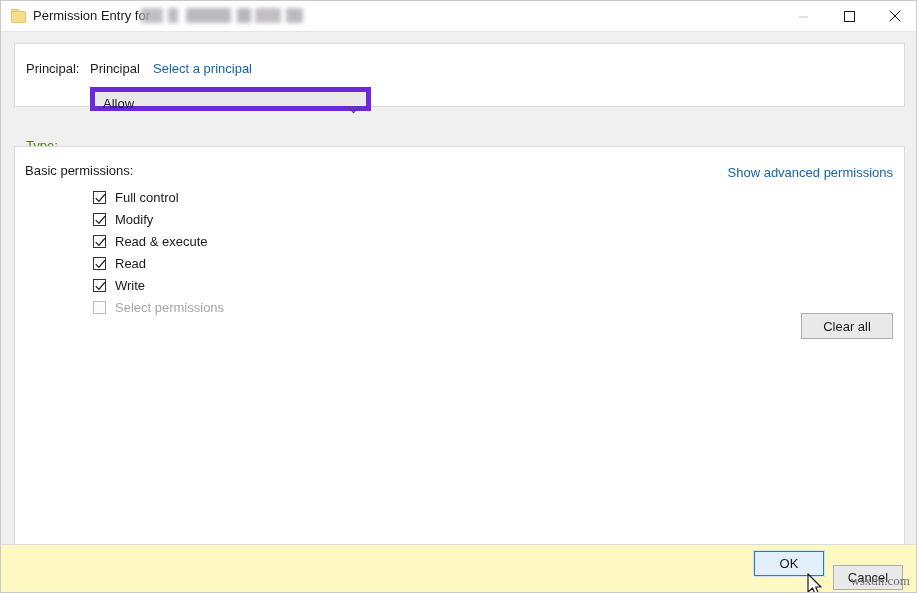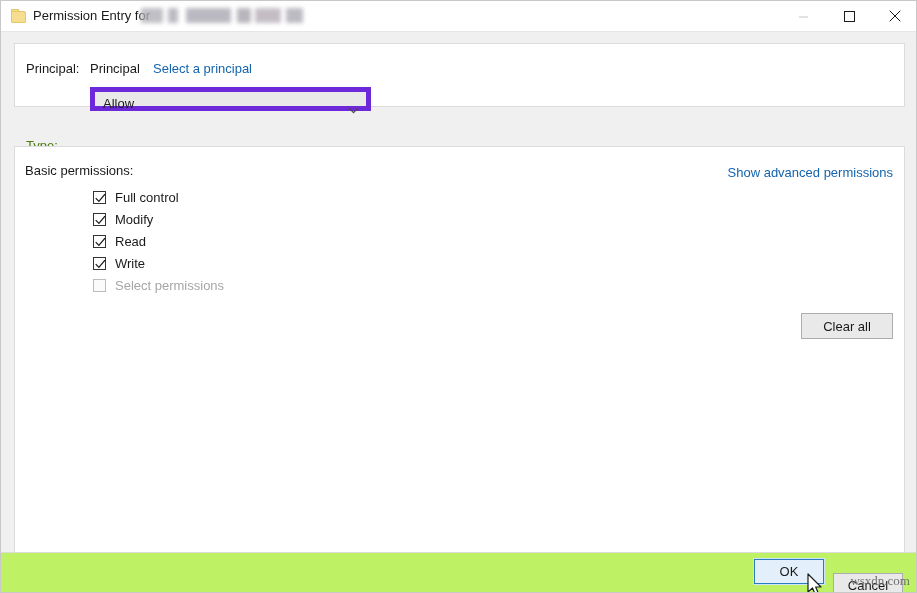--- a/index.html
+++ b/index.html
@@ -245,22 +245,22 @@
     position: absolute;
     left: 34px; top: -2px;
     width: 40px; height: 48px;
     opacity: 0.30;
   }
 
   
   #footer {
     position: absolute;
     left: 0; bottom: 0;
-    width: 917px; height: 40px;
-    background: #bef264;
+    width: 917px; height: 48px;
+    background: #fef9c3;
     border-top: 1px solid #dcdcdc;
     box-sizing: border-box;
   }
   #ok-button {
     position: absolute;
     right: 94px; top: 6px;
     width: 70px; height: 25px;
     background: #e3f0fb;
     border: 1px solid #2a7bc0;
     outline: 1px solid #cfe5f7;
@@ -370,20 +370,28 @@
             </svg>
           </span>
           <span class="perm-label">Modify</span>
         </div>
         <div class="perm-row">
           <span class="cb">
             <svg width="13" height="13" viewBox="0 0 13 13">
               <polyline points="2.2,6.6 4.9,9.4 10.6,2.6" fill="none" stroke="#1a1a1a" stroke-width="1.3" stroke-linecap="square"></polyline>
             </svg>
           </span>
+          <span class="perm-label">Read &amp; execute</span>
+        </div>
+        <div class="perm-row">
+          <span class="cb">
+            <svg width="13" height="13" viewBox="0 0 13 13">
+              <polyline points="2.2,6.6 4.9,9.4 10.6,2.6" fill="none" stroke="#1a1a1a" stroke-width="1.3" stroke-linecap="square"></polyline>
+            </svg>
+          </span>
           <span class="perm-label">Read</span>
         </div>
         <div class="perm-row">
           <span class="cb">
             <svg width="13" height="13" viewBox="0 0 13 13">
               <polyline points="2.2,6.6 4.9,9.4 10.6,2.6" fill="none" stroke="#1a1a1a" stroke-width="1.3" stroke-linecap="square"></polyline>
             </svg>
           </span>
           <span class="perm-label">Write</span>
         </div>

